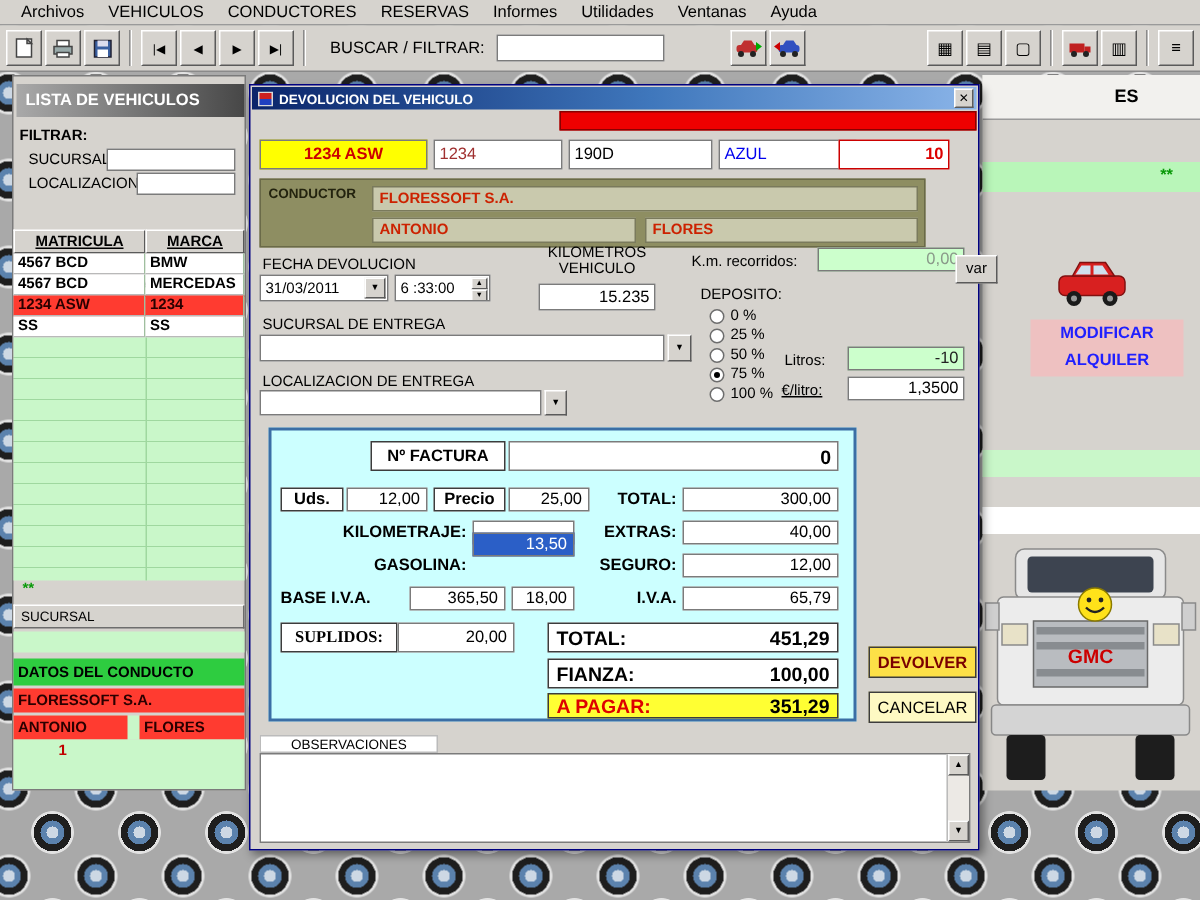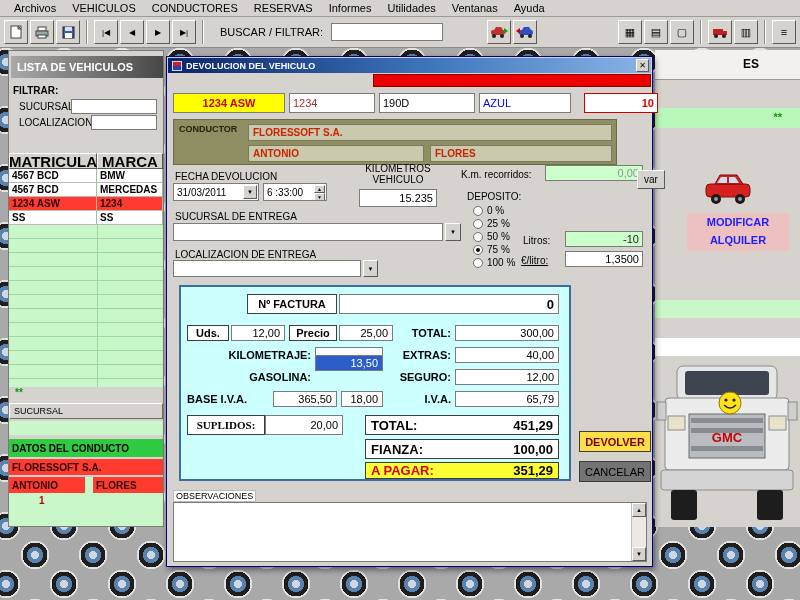--- a/index.html
+++ b/index.html
@@ -32,21 +32,21 @@
 
   
   .left-panel { position:absolute; left:8px; top:50px; width:156px; height:477px;
                 background:#d6d3ce; border:1px solid #7b7b7b; z-index:5; }
   .lp-title { position:absolute; left:2px; top:5px; width:152px; height:22px; line-height:22px;
               background:linear-gradient(90deg,#a9a9a9,#474747); color:#fff; font-weight:bold;
               padding-left:6px; font-size:11px; }
   .lp-label { position:absolute; font-size:10px; font-weight:bold; }
   .lp-input { position:absolute; height:15px; background:#fff; border:1px solid #7b7b7b; }
   .lp-btn   { position:absolute; left:2px; top:82px; width:152px; height:17px; font-size:9px;margin-top:48px; }
-  .lp-colhdr { position:absolute; top:102px; height:16px; font-size:15px; font-weight:bold; }
+  .lp-colhdr { position:absolute; top:102px; height:16px; font-size:10px; font-weight:bold;text-decoration:underline; }
   .lp-row { position:absolute; height:14px; display:flex; font-size:10px; font-weight:bold; }
   .lp-cell { padding:0 3px; overflow:hidden; white-space:nowrap; border-right:1px solid #9fbf9f; border-bottom:1px solid #b9b9b9; display:flex; align-items:center; }
   .lp-row.sel .lp-cell { background:#ff3b30; color:#2a0000; }
   .lp-row.norm .lp-cell { background:#fff; }
   .green-grid { position:absolute; left:0; top:174px; width:154px; height:162px;
                 background:repeating-linear-gradient(180deg,#c9f7c9 0 13px,#9fd89f 13px 14px); }
   .green-vline { position:absolute; left:88px; top:0; width:1px; height:100%; background:#9fd89f; }
   .lp-stars { position:absolute; left:6px; top:336px; color:#0a9a0a; font-weight:bold; font-size:10px; }
   .lp-sucursal { position:absolute; left:0; top:352px; width:154px; height:16px; font-size:9px;
                  display:flex; align-items:center; padding-left:4px; }
@@ -105,23 +105,23 @@
   .inv-lbl { position:absolute; font-size:11px; font-weight:bold; text-align:right; }
   .inv-big { font-size:13px; font-weight:bold; }
   .inv-sel { background:#2b5fc7; color:#fff; }
   .inv-sum { position:absolute; background:#fff; border:1px solid #3c3c3c; display:flex;
              align-items:center; justify-content:space-between; padding:0 5px; font-weight:bold; font-size:13px; }
   .apagar { background:#ffff33; }
   .apagar .sum-lbl { color:#dd0000; }
 
   .devolver { position:absolute; left:412px; top:374px; width:72px; height:21px; background:#fde047;
               border:1px solid #3c3c3c; color:#7a0000; font-weight:bold; font-size:11px; }
-  .cancelar { position:absolute; left:412px; top:404px; width:72px; height:21px; background:#737373;
+  .cancelar { position:absolute; left:412px; top:404px; width:72px; height:21px; background:#fef9c3;
               border:1px solid #3c3c3c; font-size:11px; }
-  .obs-label { position:absolute; left:6px; top:433px; background:#fff; font-size:9px; padding:0 2px; border:1px solid #bbb; }
+  .obs-label { position:absolute; left:6px; top:433px; background:#fff; font-size:9px; padding:0 20px; border:1px solid #bbb; }
   .obs-area { position:absolute; left:6px; top:445px; width:474px; height:60px; background:#fff;
               border:1px solid #7b7b7b; }
   .scrollbar { position:absolute; right:0; top:0; bottom:0; width:15px; background:#ece9e5; border-left:1px solid #bbb;
                display:flex; flex-direction:column; justify-content:space-between; }
   .scrollbar .btn { height:14px; font-size:6px; }
 </style>
 </head>
 <body>
 
 <div id="screen">
@@ -319,21 +319,21 @@
         </svg>
       <span>DEVOLUCION DEL VEHICULO</span>
       <button class="dlg-close btn">✕</button>
     </div>
     <div class="red-bar"></div>
 
     <div class="dfield" style="left:6px; top:36px; width:112px; height:20px; background:#ffff00; color:#cc0000; font-weight:bold; justify-content:center;">1234 ASW</div>
     <div class="dfield" style="left:122px; top:36px; width:86px; height:20px; color:#a03030;">1234</div>
     <div class="dfield" style="left:212px; top:36px; width:96px; height:20px;">190D</div>
     <div class="dfield" style="left:312px; top:36px; width:92px; height:20px; color:#0000ee;">AZUL</div>
-    <div class="dfield" style="left:417px; top:36px; width:74px; height:20px; color:#dd0000; font-weight:bold; justify-content:flex-end; border-color:#cc0000;">10</div>
+    <div class="dfield" style="left:392px; top:36px; width:74px; height:20px; color:#dd0000; font-weight:bold; justify-content:flex-end; border-color:#cc0000;">10</div>
 
     <div class="conductor">
       <span class="cond-label">CONDUCTOR</span>
       <div class="cond-field" style="left:74px; top:4px; width:364px;">FLORESSOFT S.A.</div>
       <div class="cond-field" style="left:74px; top:25px; width:176px;">ANTONIO</div>
       <div class="cond-field" style="left:256px; top:25px; width:182px;">FLORES</div>
     </div>
 
     <span class="lbl" style="left:8px; top:114px;">FECHA DEVOLUCION</span>
     <div class="dfield" style="left:6px; top:126px; width:86px; height:18px; font-size:10px;">

